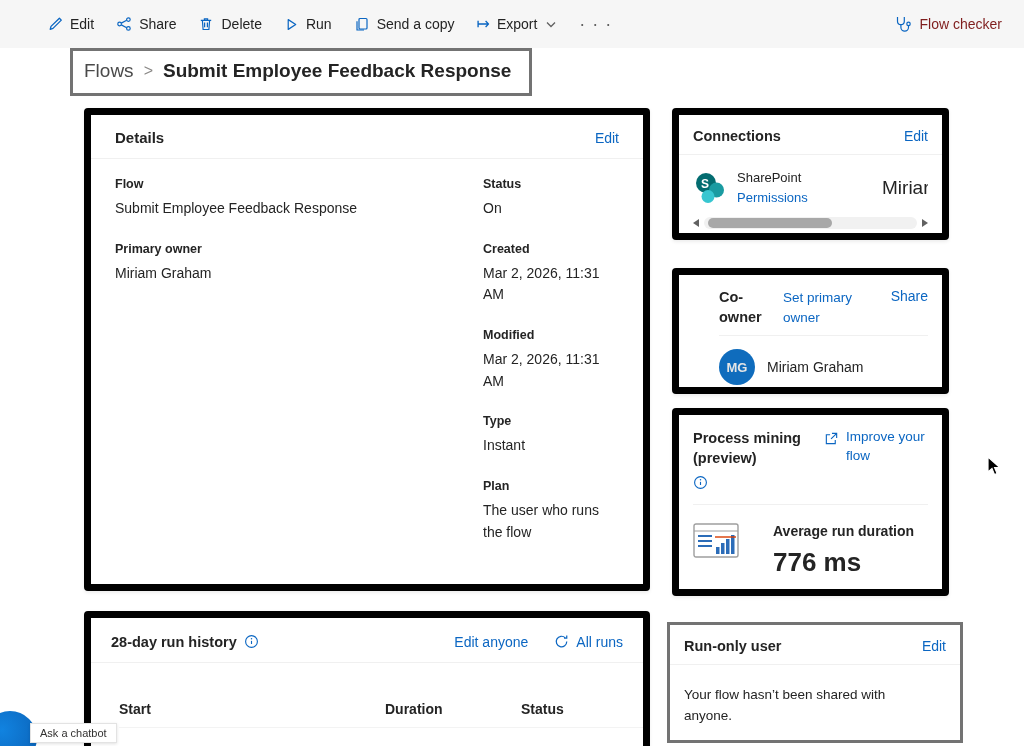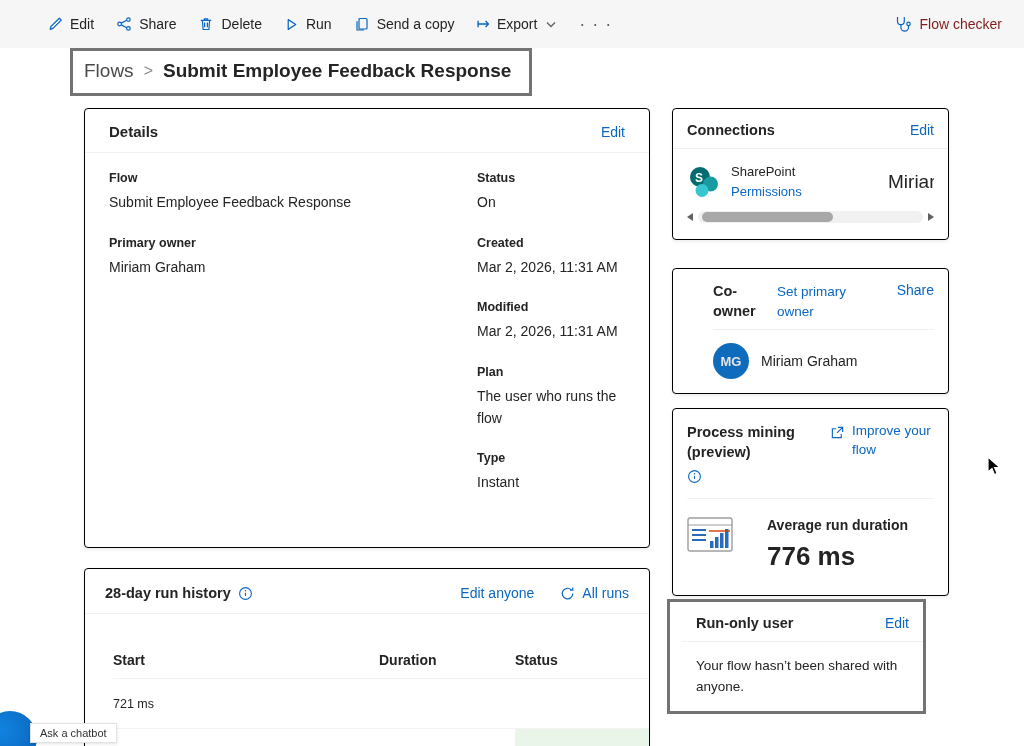--- a/index.html
+++ b/index.html
@@ -21,21 +21,21 @@
 
   
   .crumb-row { position:absolute; top:48px; left:70px; }
   .annotation { border:3px solid #737373; }
   .crumb-box { display:inline-flex; align-items:center; gap:10px; padding:9px 18px 11px 11px; }
   .crumb-root { font-size:19px; color:#4a4a4a; cursor:pointer; }
   .crumb-sep { font-size:16px; color:#8a8886; }
   .crumb-current { font-size:19px; font-weight:bold; color:#242424; }
 
   
-  .card { background:#fff; border:1px solid #000000; border-radius:4px;
+  .card { background:#fff; border:7px solid #000000; border-radius:4px;
     box-shadow:0 1.6px 3.6px rgba(0,0,0,.07); }
   .card-head { display:flex; align-items:center; justify-content:space-between; }
   .link { color:#0b66c2; cursor:pointer; text-decoration:none; }
 
   .left-col { position:absolute; left:84px; top:108px; width:566px; }
   .right-col { position:absolute; left:672px; top:108px; width:277px; height:638px; }
 
   
   .details-card { min-height:440px; }
   .details-head { padding:14px 24px 12px 24px; border-bottom:1px solid #f0f0f0; }
@@ -60,21 +60,21 @@
   .rh-row { height:50px; font-size:13px; border-top:1px solid #f3f3f3; cursor:pointer; }
   .cell-duration { font-size:12.5px; }
   .cell-status { height:100%; display:flex; align-items:center; padding-left:12px;
     font-size:12.5px; }
   .status-failed { background:#fdeef0; color:#a4262c; }
   .status-next { background:#e9f5e9; }
 
   
   .r-card { position:absolute; left:0; width:277px; padding:13px 14px; }
   .r-title { font-size:14.5px; font-weight:bold; }
-  .r-head { border-bottom:1px solid #f0f0f0; padding-bottom:10px; margin:-13px -14px 2px -14px;
+  .r-head { border-bottom:1px solid #f0f0f0; padding-bottom:10px; margin:-13px -14px 8px -14px;
     padding-left:14px; padding-right:14px; padding-top:13px; }
   .r-edit { font-size:14px; }
 
   
   .conn-card { top:0; height:132px; }
   .conn-row { display:flex; align-items:center; gap:10px; margin-top:13px; }
   .conn-texts { font-size:13px; line-height:1.5; }
   .conn-account { margin-left:auto; font-size:19px; white-space:nowrap; overflow:hidden; max-width:46px; }
   .hscroll { display:flex; align-items:center; gap:5px; margin-top:10px; }
   .hs-track { flex:1; height:12px; background:#f1f1f1; border-radius:6px; position:relative; cursor:pointer; }
@@ -100,21 +100,21 @@
   .pm-title { font-size:14.5px; font-weight:bold; width:124px; line-height:1.4; }
   .pm-info { margin-top:6px; color:#0b66c2; display:inline-flex; cursor:pointer; }
   .pm-improve { margin-left:auto; display:flex; align-items:flex-start; gap:7px; font-size:13.5px;
     line-height:1.4; text-align:left; width:104px; }
   .pm-body { display:flex; align-items:flex-start; gap:34px; padding-top:18px; }
   .pm-metric { }
   .pm-metric-label { font-size:14px; font-weight:bold; margin-bottom:8px; }
   .pm-metric-value { font-size:26px; font-weight:bold; }
 
   
-  .ro-wrap { position:absolute; top:491px; left:-5px; width:259px;padding-left:12px; }
+  .ro-wrap { position:absolute; top:514px; left:-5px; width:296px; }
   .ro-card { position:relative; width:100%; border-radius:0; padding:13px 14px; box-shadow:none; border:none; }
   .ro-msg { font-size:13.5px; line-height:1.55; padding-top:12px; max-width:215px; }
 
   
   .chat-circle { position:absolute; left:-17px; bottom:-19px; width:54px; height:54px;
     border-radius:50%; background:radial-gradient(circle at 35% 35%, #1183e0, #0a5fb4); cursor:pointer; }
   .chat-label { position:absolute; left:30px; bottom:3px; background:#fff; border:1px solid #e3e3e3;
     box-shadow:0 1px 3px rgba(0,0,0,.12); font-size:11px; color:#323130; padding:3px 9px; }
 
   
@@ -229,26 +229,26 @@
           </div>
           <div class="field">
             <div class="f-label">Created</div>
             <div class="f-value">Mar 2, 2026, 11:31 AM</div>
           </div>
           <div class="field">
             <div class="f-label">Modified</div>
             <div class="f-value">Mar 2, 2026, 11:31 AM</div>
           </div>
           <div class="field">
+            <div class="f-label">Type</div>
+            <div class="f-value">Instant</div>
+          </div>
+          <div class="field">
             <div class="f-label">Plan</div>
             <div class="f-value">The user who runs the flow</div>
-          </div>
-          <div class="field">
-            <div class="f-label">Type</div>
-            <div class="f-value">Instant</div>
           </div>
         </div>
       </div>
     </div>
 
     <div class="card rh-card">
       <div class="card-head rh-head">
         <span class="rh-title-wrap">
           <span>28-day run history</span>
           <span style="color:#0b66c2; display:flex;">

